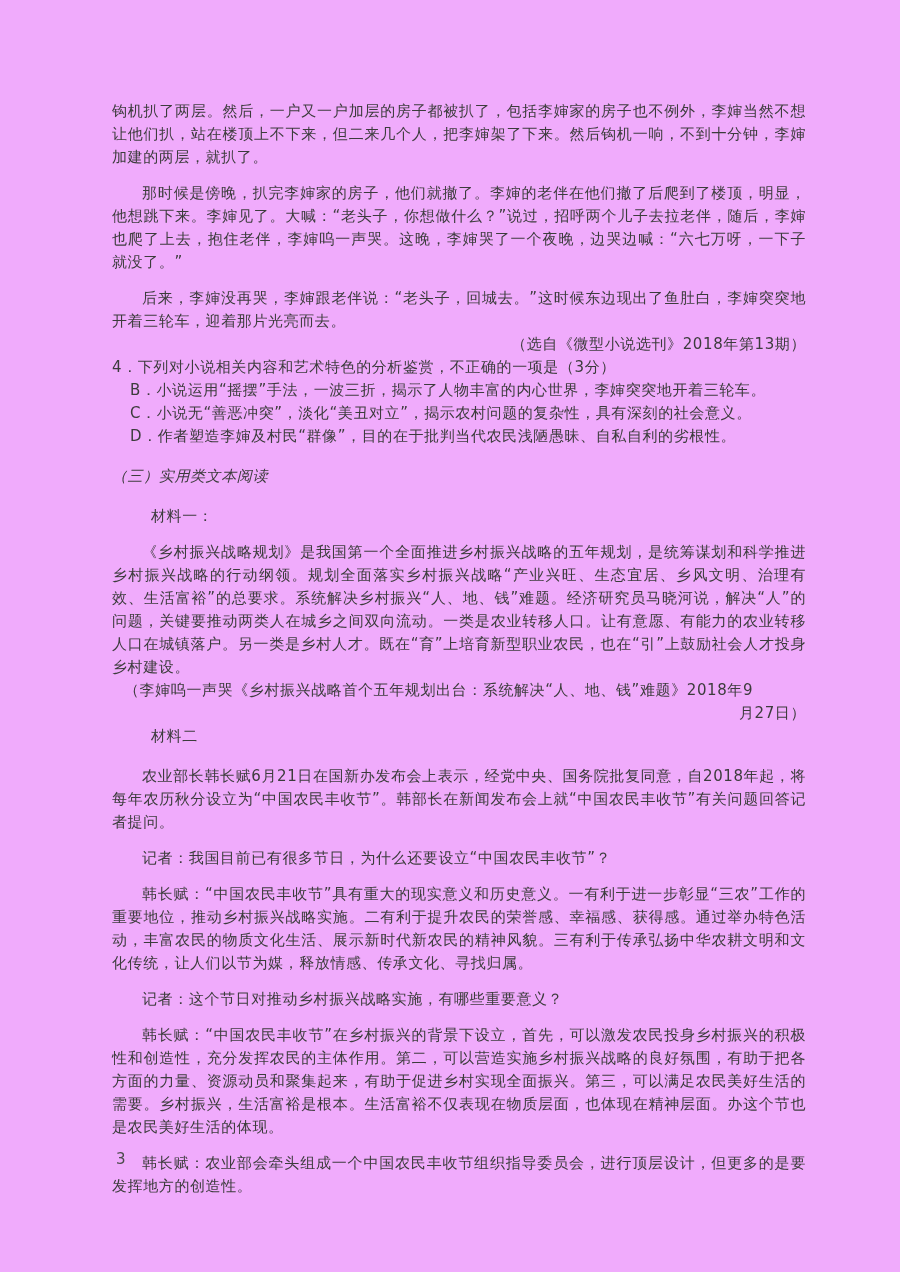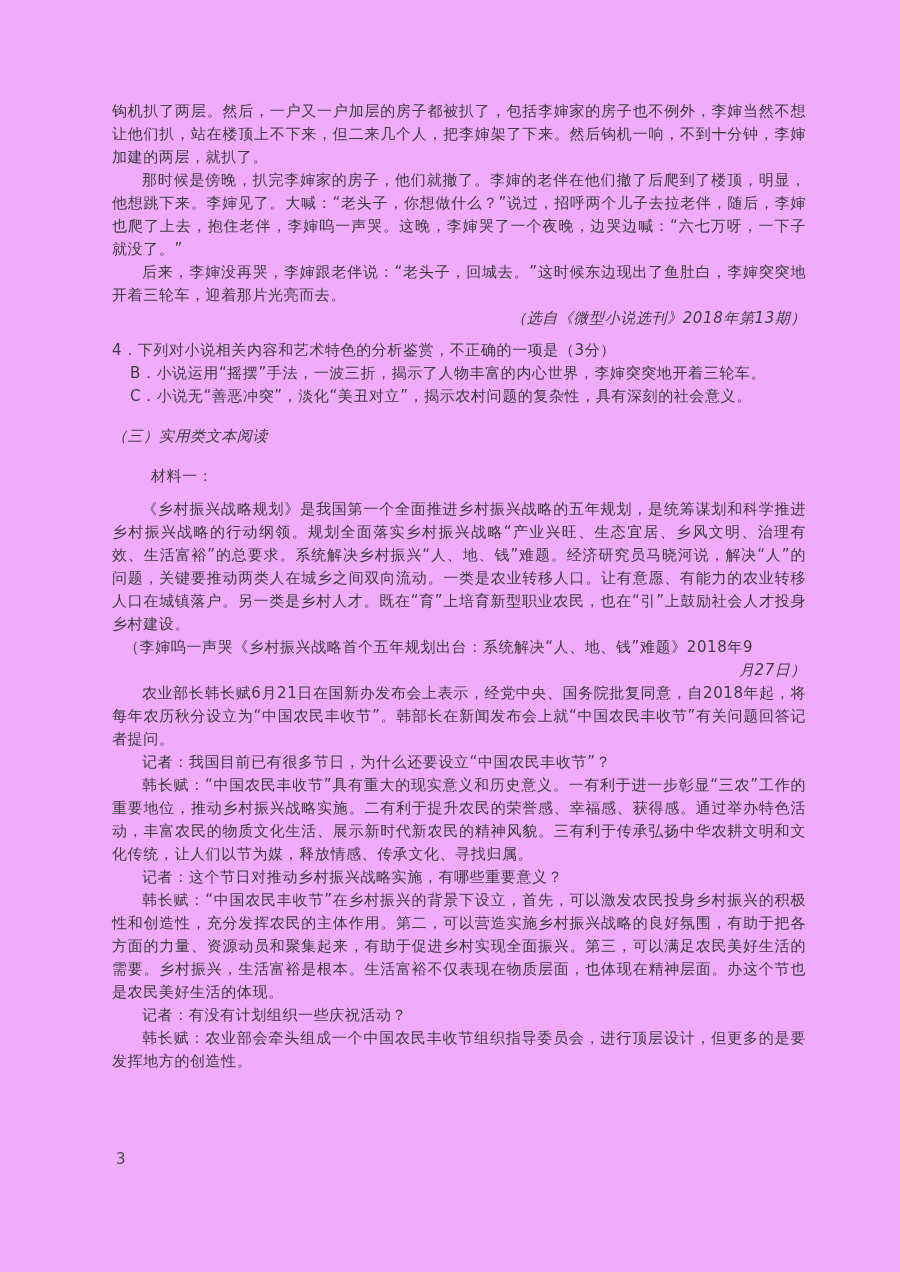--- a/index.html
+++ b/index.html
@@ -19,24 +19,24 @@
   }
   .para {
     margin:0;
     font-size:15px;
     line-height:23px;
     letter-spacing:0.6px;
     text-align:justify;
     text-justify:inter-character;
   }
   .flush  { text-indent:0; }
-  .indent { text-indent:2em; }
-  .right  { text-align:right;font-style:italic; }
+  .indent { text-indent:2em;margin-top:13px; }
+  .right  { text-align:right; }
   .option { text-indent:1.2em; }
-  .question-stem { margin-top:9px; }
+  .question-stem { margin-top:0; }
   .section-heading {
     font-size:15px; font-weight:normal;
     margin:17px 0 17px 0;
     line-height:23px; letter-spacing:0.6px;font-style:italic;
   }
   .material-label { text-indent:2.6em; margin-bottom:10px; }
   .material-label-2 { text-indent:2.6em; margin-bottom:17px; }
   .citation-first { text-indent:0.8em; }
   .page-number {
     position:absolute;
@@ -51,32 +51,33 @@
   <main class="text-block">
 
     <p class="para flush">钩机扒了两层。然后，一户又一户加层的房子都被扒了，包括李婶家的房子也不例外，李婶当然不想让他们扒，站在楼顶上不下来，但二来几个人，把李婶架了下来。然后钩机一响，不到十分钟，李婶加建的两层，就扒了。</p>
     <p class="para indent">那时候是傍晚，扒完李婶家的房子，他们就撤了。李婶的老伴在他们撤了后爬到了楼顶，明显，他想跳下来。李婶见了。大喊：“老头子，你想做什么？”说过，招呼两个儿子去拉老伴，随后，李婶也爬了上去，抱住老伴，李婶呜一声哭。这晚，李婶哭了一个夜晚，边哭边喊：“六七万呀，一下子就没了。”</p>
     <p class="para indent">后来，李婶没再哭，李婶跟老伴说：“老头子，回城去。”这时候东边现出了鱼肚白，李婶突突地开着三轮车，迎着那片光亮而去。</p>
     <p class="para right">（选自《微型小说选刊》2018年第13期）</p>
 
     <p class="para flush question-stem">4．下列对小说相关内容和艺术特色的分析鉴赏，不正确的一项是（3分）</p>
     <p class="para option">B．小说运用“摇摆”手法，一波三折，揭示了人物丰富的内心世界，李婶突突地开着三轮车。</p>
     <p class="para option">C．小说无“善恶冲突”，淡化“美丑对立”，揭示农村问题的复杂性，具有深刻的社会意义。</p>
+    <p class="para option">D．作者塑造李婶及村民“群像”，目的在于批判当代农民浅陋愚昧、自私自利的劣根性。</p>
 
     <h2 class="section-heading">（三）实用类文本阅读</h2>
 
     <p class="para material-label">材料一：</p>
     <p class="para indent">《乡村振兴战略规划》是我国第一个全面推进乡村振兴战略的五年规划，是统筹谋划和科学推进乡村振兴战略的行动纲领。规划全面落实乡村振兴战略“产业兴旺、生态宜居、乡风文明、治理有效、生活富裕”的总要求。系统解决乡村振兴“人、地、钱”难题。经济研究员马晓河说，解决“人”的问题，关键要推动两类人在城乡之间双向流动。一类是农业转移人口。让有意愿、有能力的农业转移人口在城镇落户。另一类是乡村人才。既在“育”上培育新型职业农民，也在“引”上鼓励社会人才投身乡村建设。</p>
     <p class="para citation-first">（李婶呜一声哭《乡村振兴战略首个五年规划出台：系统解决“人、地、钱”难题》2018年9</p>
     <p class="para right">月27日）</p>
 
+    <p class="para material-label-2">材料二</p>
     <p class="para indent">农业部长韩长赋6月21日在国新办发布会上表示，经党中央、国务院批复同意，自2018年起，将每年农历秋分设立为“中国农民丰收节”。韩部长在新闻发布会上就“中国农民丰收节”有关问题回答记者提问。</p>
     <p class="para indent">记者：我国目前已有很多节日，为什么还要设立“中国农民丰收节”？</p>
     <p class="para indent">韩长赋：“中国农民丰收节”具有重大的现实意义和历史意义。一有利于进一步彰显“三农”工作的重要地位，推动乡村振兴战略实施。二有利于提升农民的荣誉感、幸福感、获得感。通过举办特色活动，丰富农民的物质文化生活、展示新时代新农民的精神风貌。三有利于传承弘扬中华农耕文明和文化传统，让人们以节为媒，释放情感、传承文化、寻找归属。</p>
     <p class="para indent">记者：这个节日对推动乡村振兴战略实施，有哪些重要意义？</p>
     <p class="para indent">韩长赋：“中国农民丰收节”在乡村振兴的背景下设立，首先，可以激发农民投身乡村振兴的积极性和创造性，充分发挥农民的主体作用。第二，可以营造实施乡村振兴战略的良好氛围，有助于把各方面的力量、资源动员和聚集起来，有助于促进乡村实现全面振兴。第三，可以满足农民美好生活的需要。乡村振兴，生活富裕是根本。生活富裕不仅表现在物质层面，也体现在精神层面。办这个节也是农民美好生活的体现。</p>
-    <p class="para indent">记者：有没有计划组织一些庆祝活动？</p>
     <p class="para indent">韩长赋：农业部会牵头组成一个中国农民丰收节组织指导委员会，进行顶层设计，但更多的是要发挥地方的创造性。</p>
 
   </main>
 
   <div class="page-number">3</div>
 </div>
 
 </body></html>

